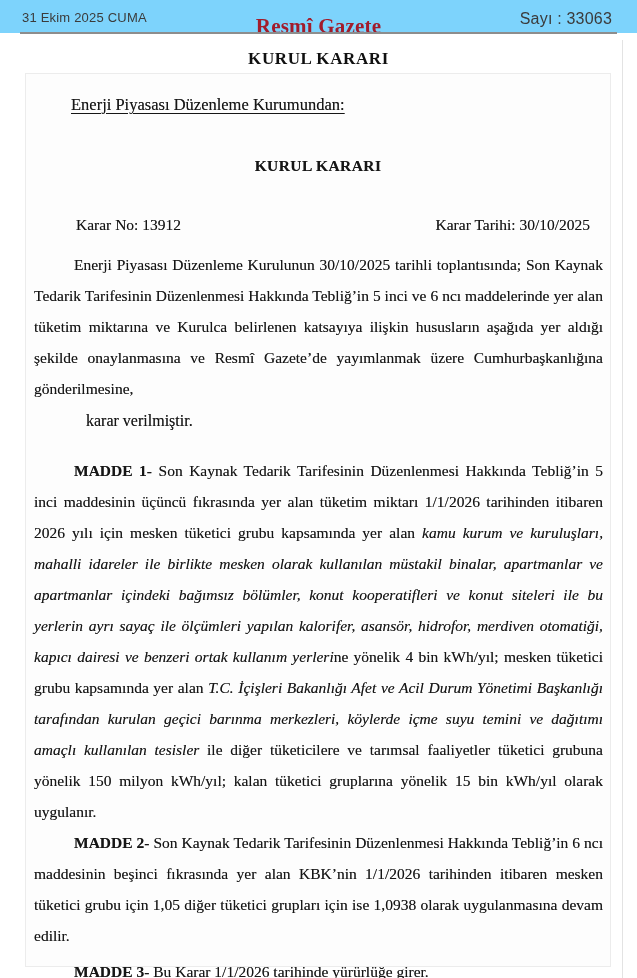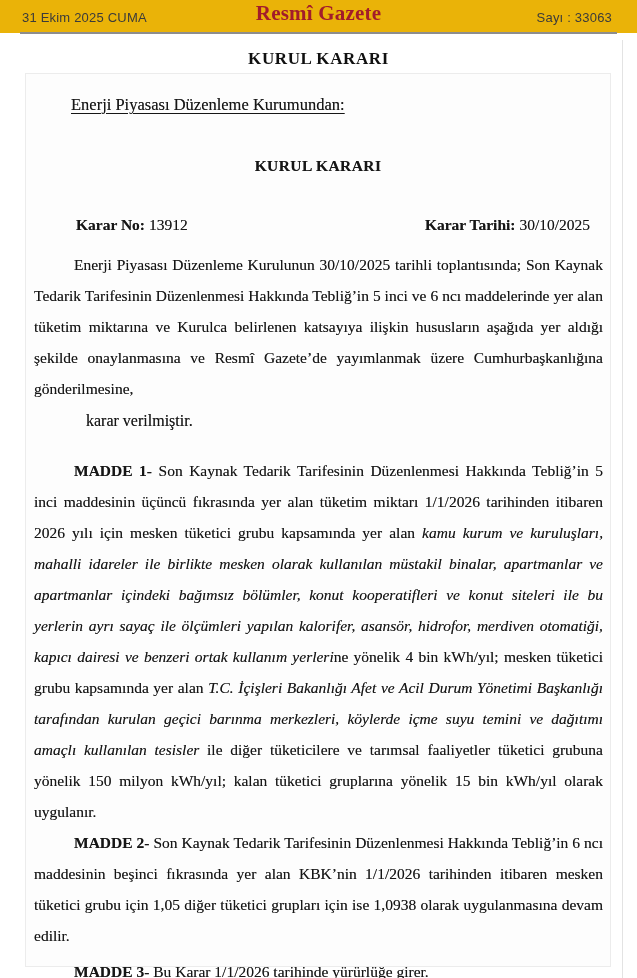--- a/index.html
+++ b/index.html
@@ -1,34 +1,34 @@
 <!DOCTYPE html>
 <html><head>
 <meta charset="utf-8">
 <style>
   html,body{margin:0;padding:0;}
   body{
     width:637px;height:978px;position:relative;background:#ffffff;
     font-family:"Liberation Serif",serif;overflow:hidden;
   }
   
-  .gz-header{position:absolute;top:0;left:0;right:0;height:33px;background:#eab308;}
+  .gz-header{position:absolute;top:0;left:0;right:0;height:33px;background:#7dd3fc;}
   .gz-date{
     position:absolute;left:22px;top:10px;
     font-family:"Liberation Sans",sans-serif;font-size:13px;color:#3b3b3b;
     letter-spacing:.2px;
   }
   .gz-title{
-    position:absolute;left:0;right:0;top:1px;text-align:center;
+    position:absolute;left:0;right:0;top:14px;text-align:center;
     font-family:"Liberation Serif",serif;font-weight:bold;font-size:21px;
     color:#a21c2b;letter-spacing:.2px;
   }
   .gz-issue{
     position:absolute;right:25px;top:10px;
-    font-family:"Liberation Sans",sans-serif;font-size:13px;color:#3b3b3b;
+    font-family:"Liberation Sans",sans-serif;font-size:16px;color:#3b3b3b;
     letter-spacing:.2px;
   }
   .gz-rule{
     position:absolute;top:32px;left:20px;right:20px;height:0;
     border-top:2px solid #8d8d8d;
   }
   .section-title{
     position:absolute;top:49px;left:0;right:0;text-align:center;
     font-family:"Liberation Serif",serif;font-weight:bold;font-size:17px;
     color:#101010;letter-spacing:.6px;
@@ -49,21 +49,21 @@
   }
   .doc-title{
     margin-top:42px;text-align:center;font-weight:bold;font-size:15.5px;
     letter-spacing:.4px;
   }
   .meta-row{
     display:flex;justify-content:space-between;
     margin-top:41px;padding-left:50px;padding-right:20px;
     font-size:15.5px;
   }
-  .meta-label{font-weight:bold;}
+  .meta-label{font-weight:normal;}
   .para{
     font-size:15.5px;line-height:31px;text-align:justify;
     margin:0 7px 0 8px;color:#161616;
   }
   .intro{margin-top:15px;text-indent:40px;}
   .decision-line{margin:8px 0 0 60px;font-size:16px;}
   .article{text-indent:40px;}
   .article-1{margin-top:25px;}
   .article-2{}
   .article-3{margin-top:5px;}

